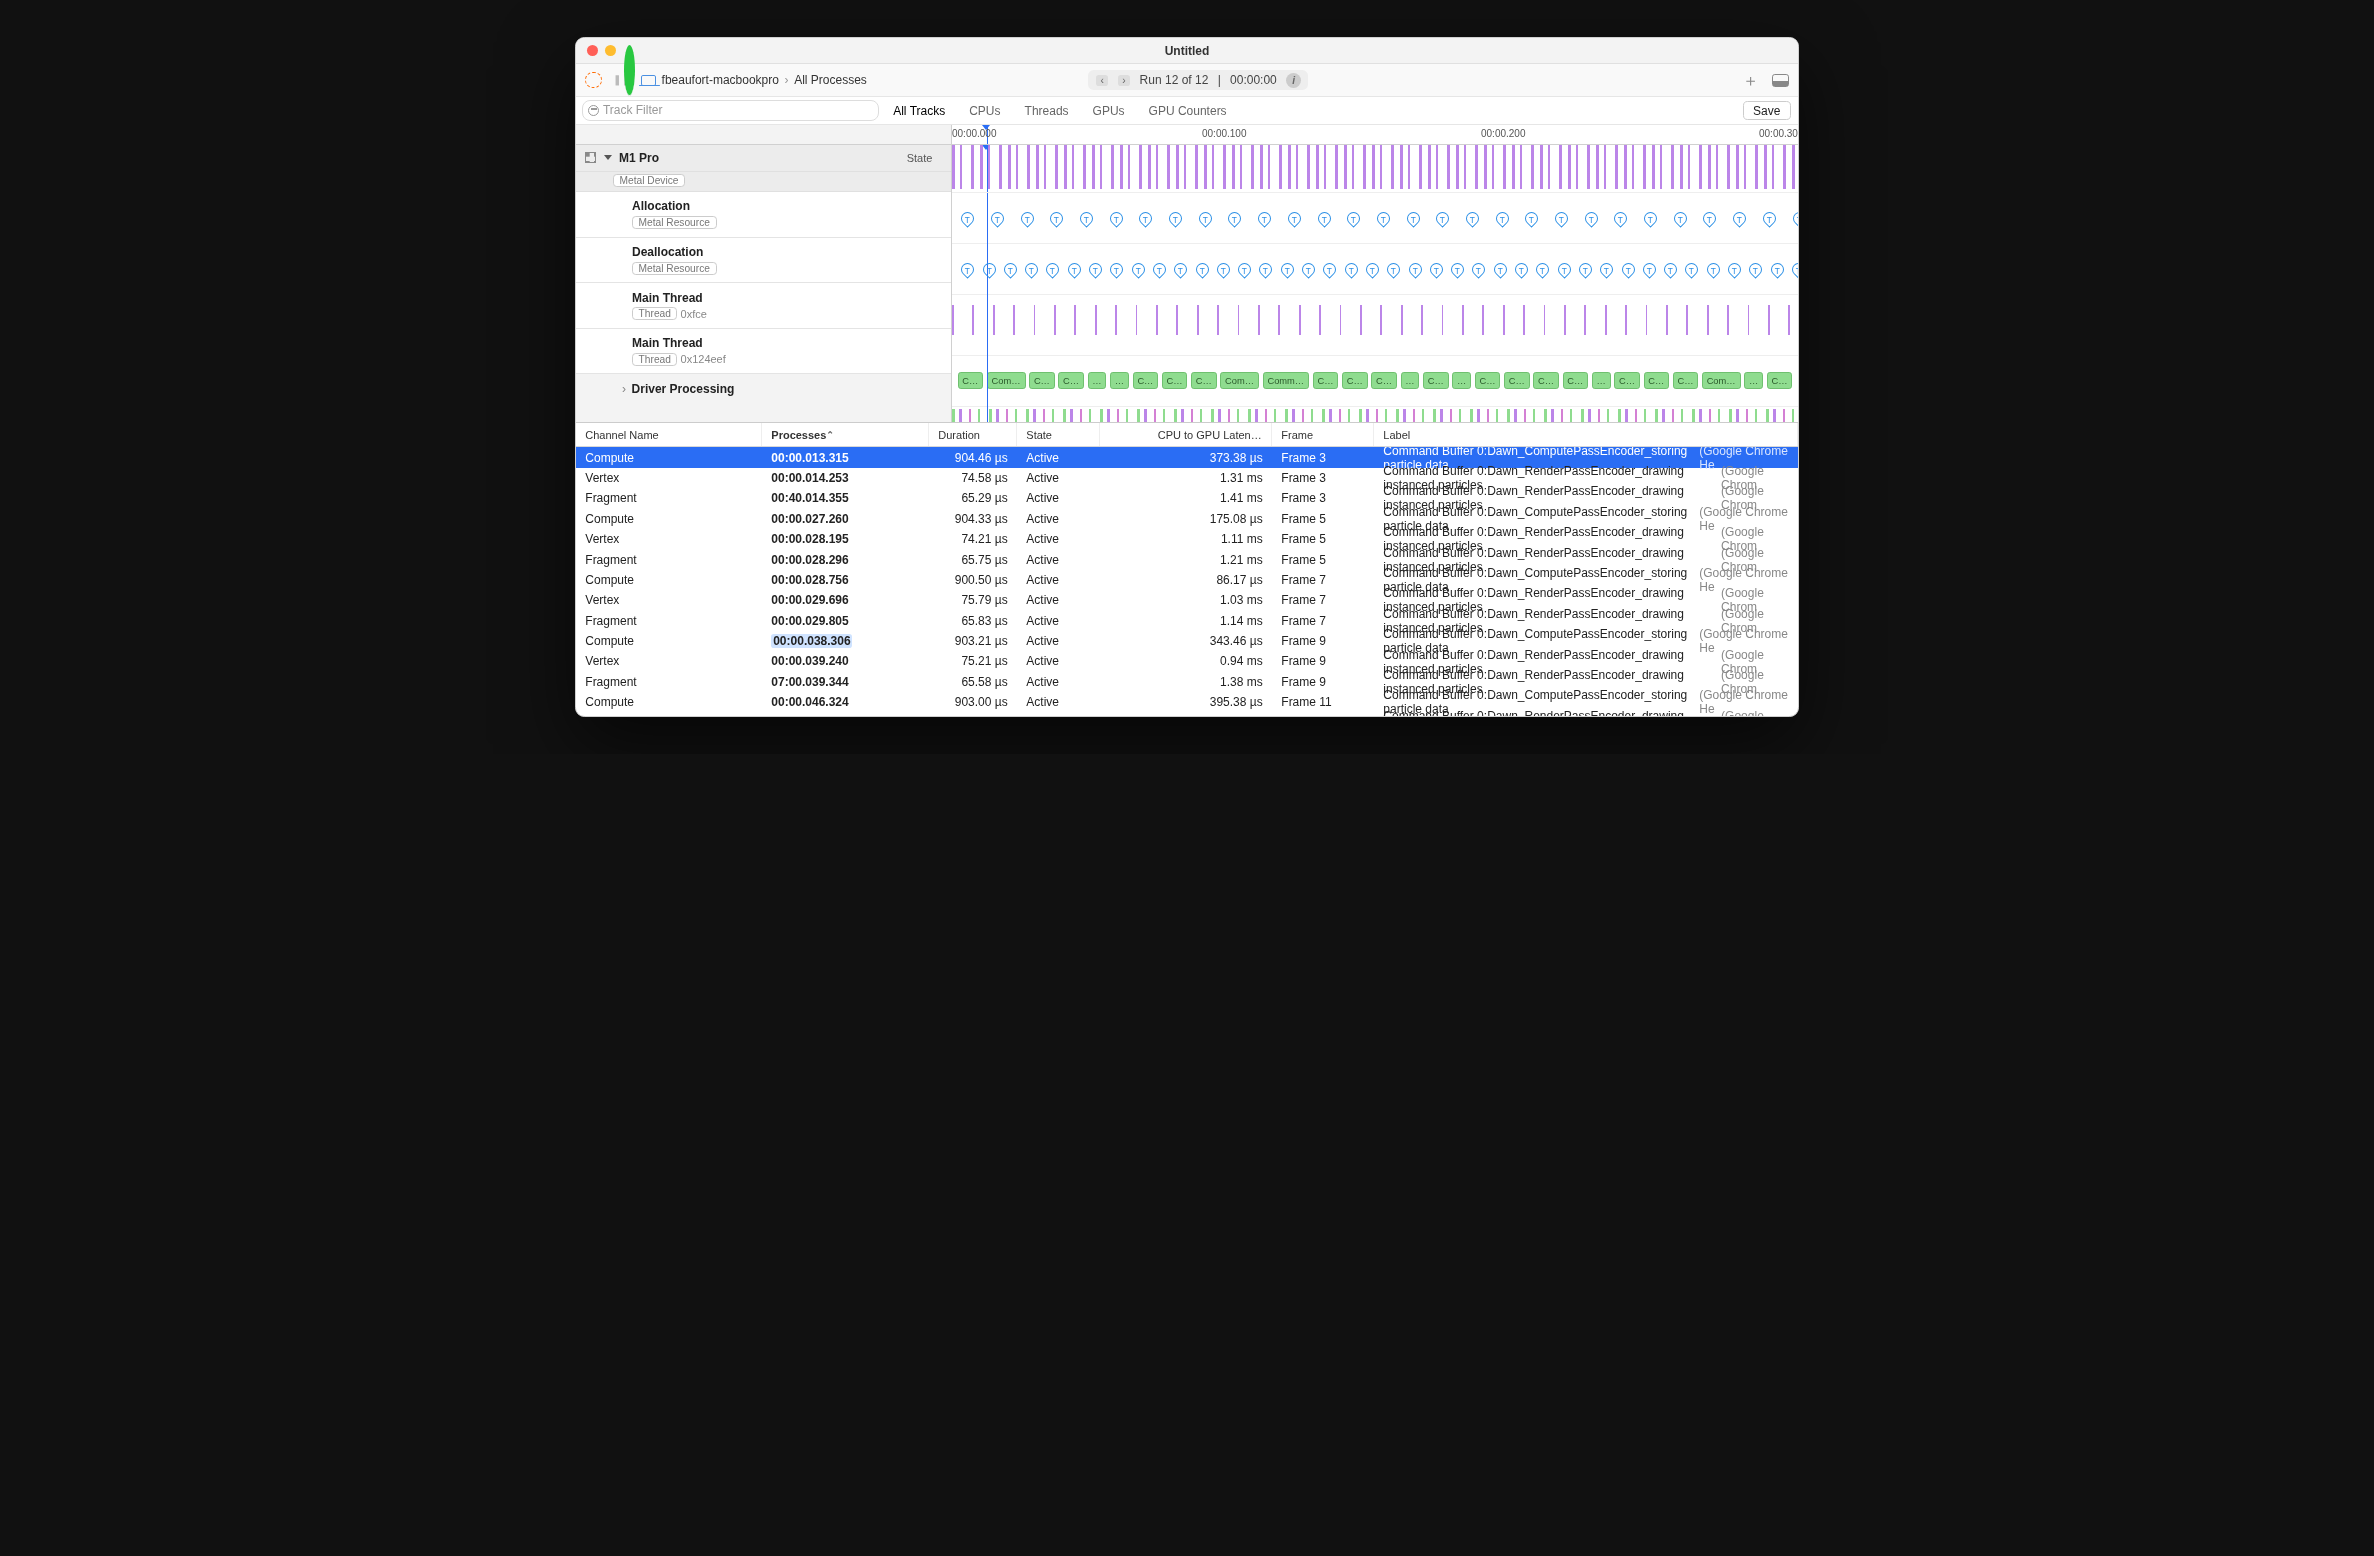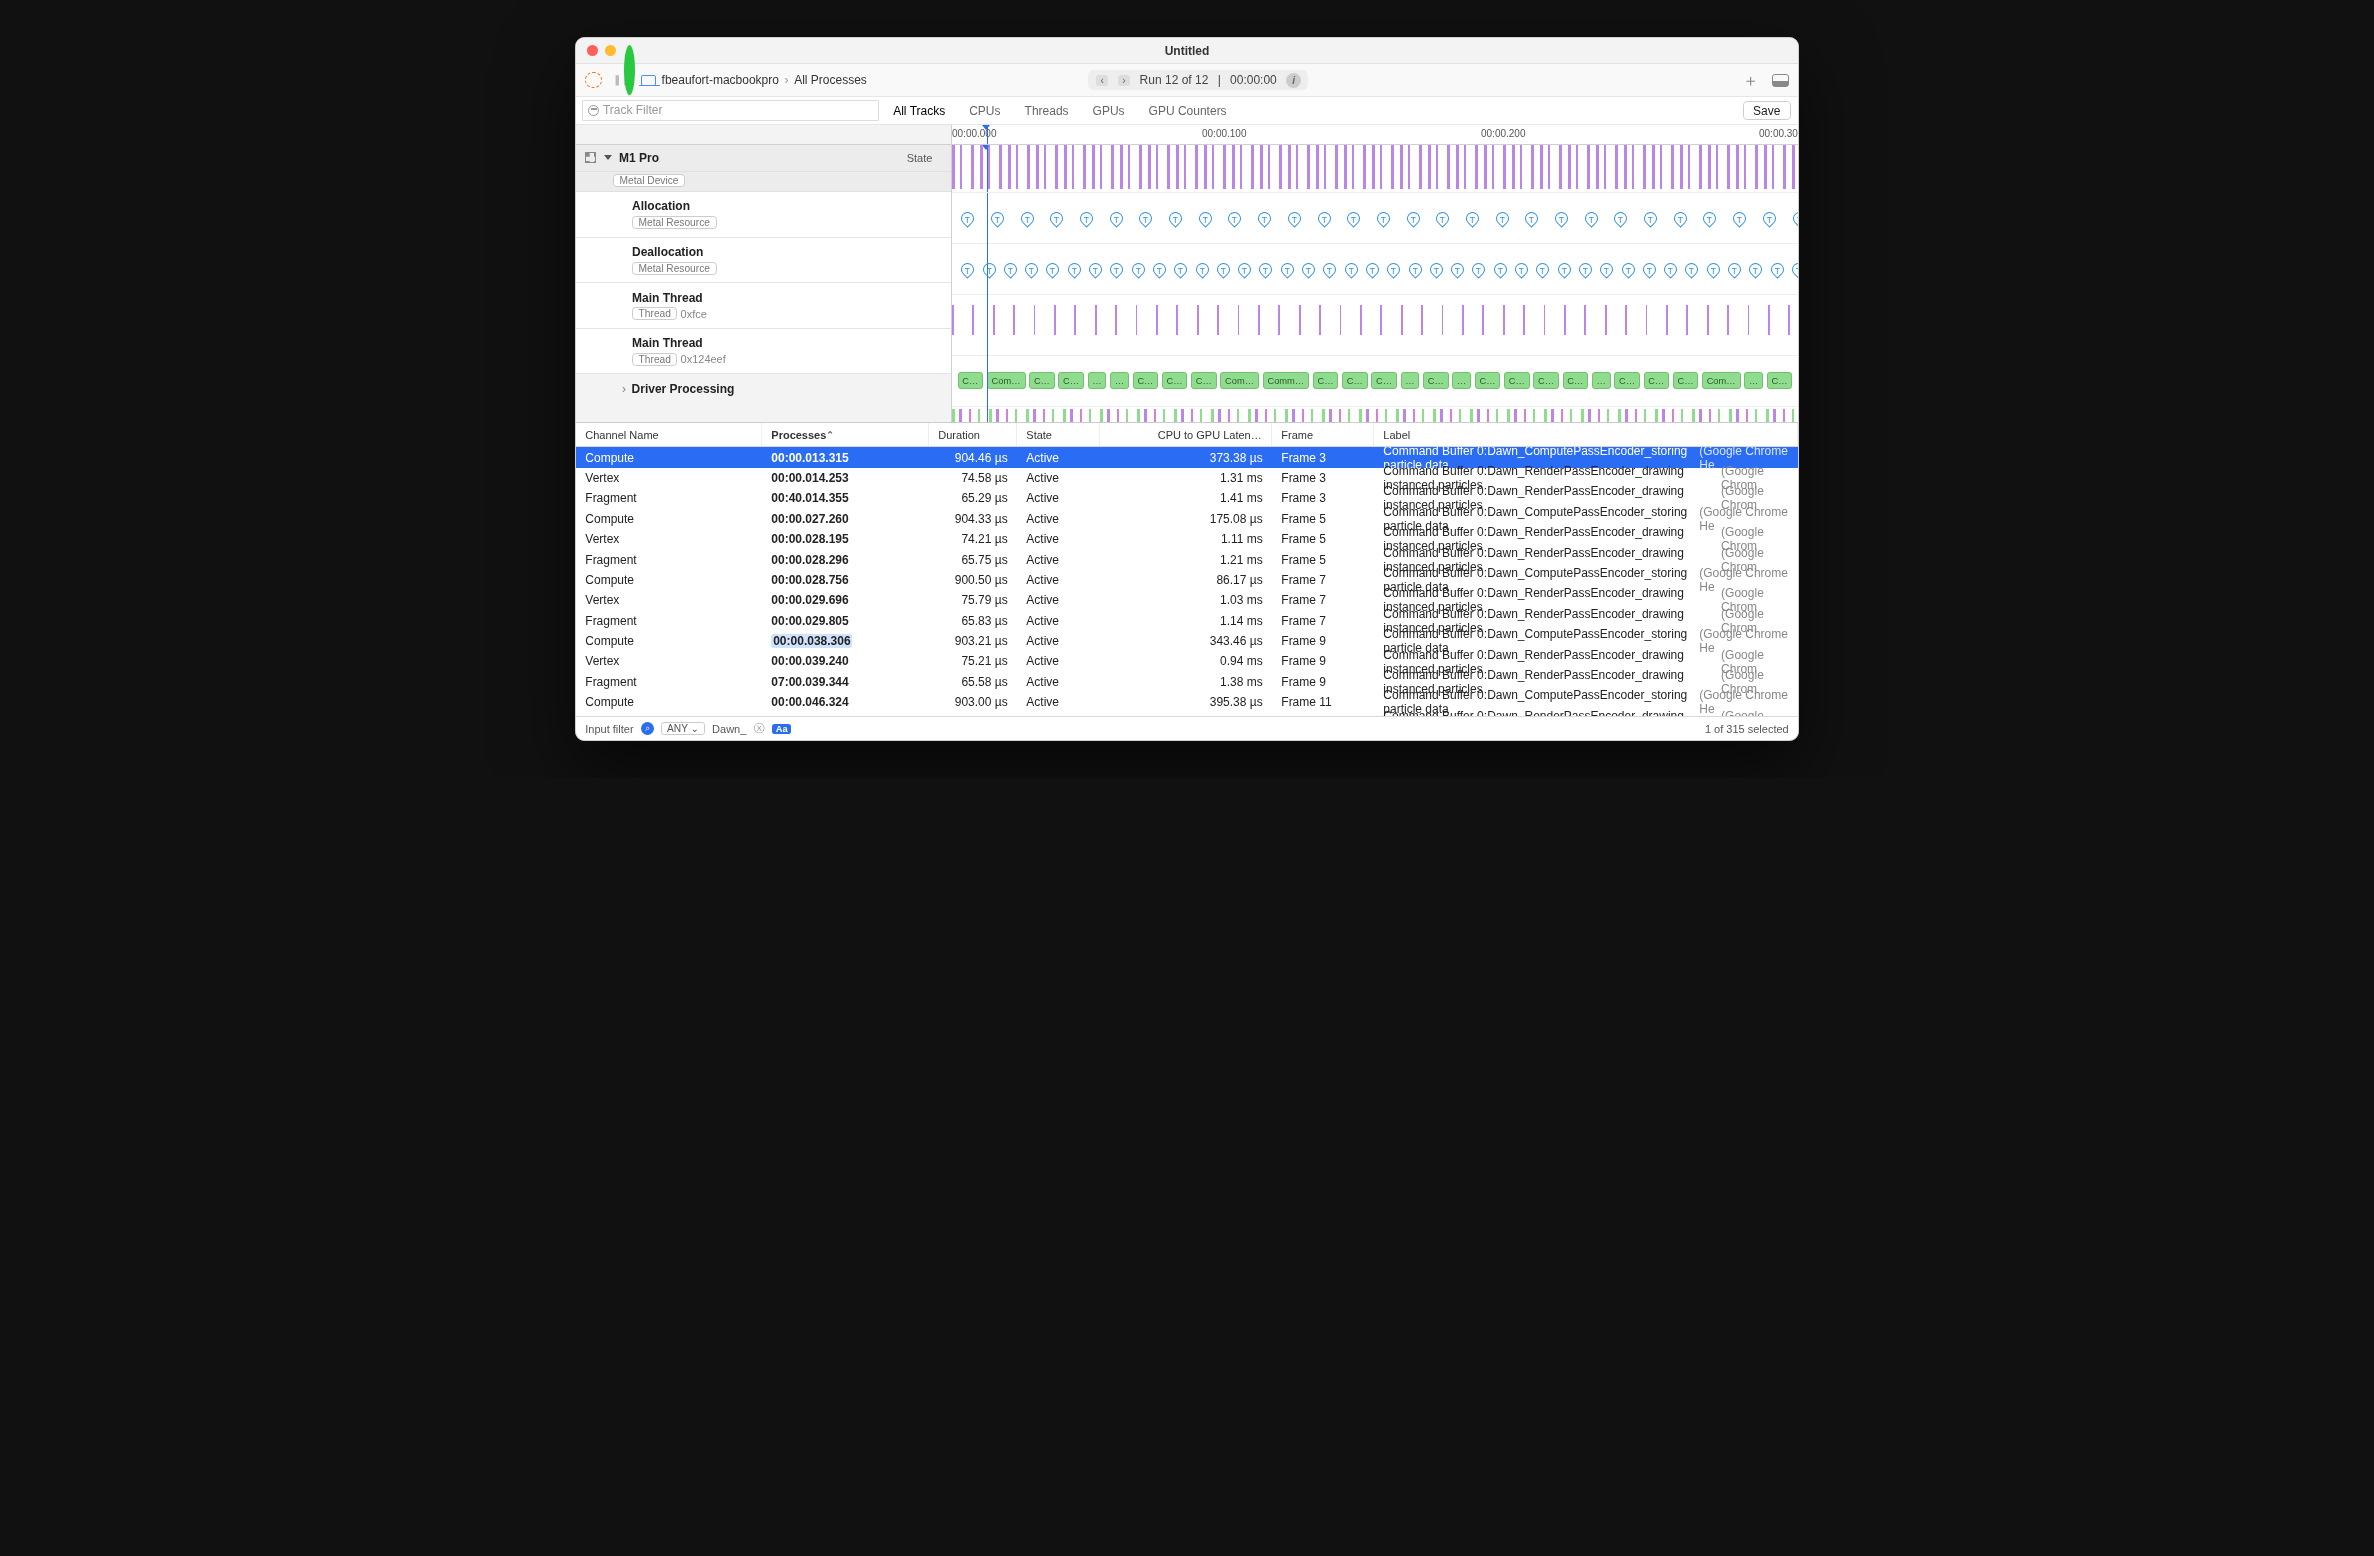--- a/index.html
+++ b/index.html
@@ -29,21 +29,21 @@
   .runpill { display:flex; align-items:center; gap:9.3px; margin-left:auto; margin-right:auto; background:#eee; border-radius:5.6px; padding:2.8px 7.4px; color:#444; }
   .runpill .navbtn { background:#ddd; border-radius:2.8px; padding:0 4.6px; color:#666; font-size:10.2px; }
   .runpill .info { background:#ccc; width:15px; height:15px; border-radius:50%; display:flex; align-items:center; justify-content:center; font-style:italic; font-weight:bold; font-size:10.2px; color:#666;}
   .tb-right { margin-left:auto; display:flex; gap:13px; align-items:center; color:#888; font-size:16.7px; }
   .tb-right .plus::before { content:"＋"; }
   .tb-right .panel { width:16.7px; height:13px; border:1.9px solid #888; border-radius:2.8px; position:relative; }
   .tb-right .panel::after { content:""; position:absolute; bottom:0; left:0; right:0; height:4.6px; background:#888; }
 
   
   .tabsrow { height: 28px; display:flex; align-items:center; border-bottom:0.9px solid #e6e6e6; background:#fff; }
-  .filter { margin:0 5.6px; width:297px; border:0.9px solid #ddd; border-radius:1px; height:20.4px; display:flex; align-items:center; padding:0 5.6px; color:#999; gap:3.7px;}
+  .filter { margin:0 5.6px; width:297px; border:0.9px solid #ddd; border-radius:8px; height:20.4px; display:flex; align-items:center; padding:0 5.6px; color:#999; gap:3.7px;}
   .filter .ficon { width:11px;height:11px;border:0.9px solid #999;border-radius:50%; position:relative;}
   .filter .ficon::after{content:"";position:absolute;top:1.9px;left:1.9px;width:5.6px;height:1.9px;background:#999;}
   .tabs { display:flex; gap:24px; margin-left:9px; color:#666; }
   .tab.active { color:#000; }
   .savebtn { margin-left:auto; margin-right:7.4px; border:0.9px solid #ccc; border-radius:4.6px; padding:1.9px 9.3px; background:#fff; }
 
   
   .timeruler { height:20.4px; border-bottom:0.9px solid #d0d0d0; display:flex; background:#fff; }
   .tl-left { width:376px; border-right:0.9px solid #d0d0d0; background:#f3f3f3;}
   .ticks { flex:1; position:relative; font-size:10px; color:#555; }
@@ -596,24 +596,15 @@
         <div class="col c-ch">Vertex</div>
         <div class="col c-cr">00:00.047.278</div>
         <div class="col c-du">75.50 µs</div>
         <div class="col c-st">Active</div>
         <div class="col c-la">1.33 ms</div>
         <div class="col c-fr">Frame 11</div>
         <div class="col c-lb">Command Buffer 0:Dawn_RenderPassEncoder_drawing instanced particles &nbsp;<span class="lbl-app">(Google Chrom</span></div>
       </div>
     </div>
 
-  <div class="footer">
-    <span>Input filter</span>
-    <span class="ficon2">⌕</span>
-    <span class="anychip"><span>ANY</span> ⌄</span>
-    <span>Dawn_</span>
-    <span class="clr">ⓧ</span>
-    <span class="casebtn">Aa</span>
-    <span class="right">1 of 315 selected</span>
-  </div>
 
 </div>
 
 
 </body></html>

